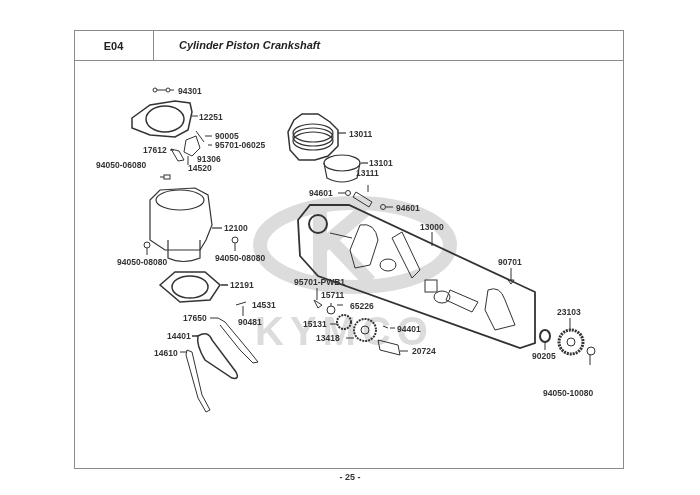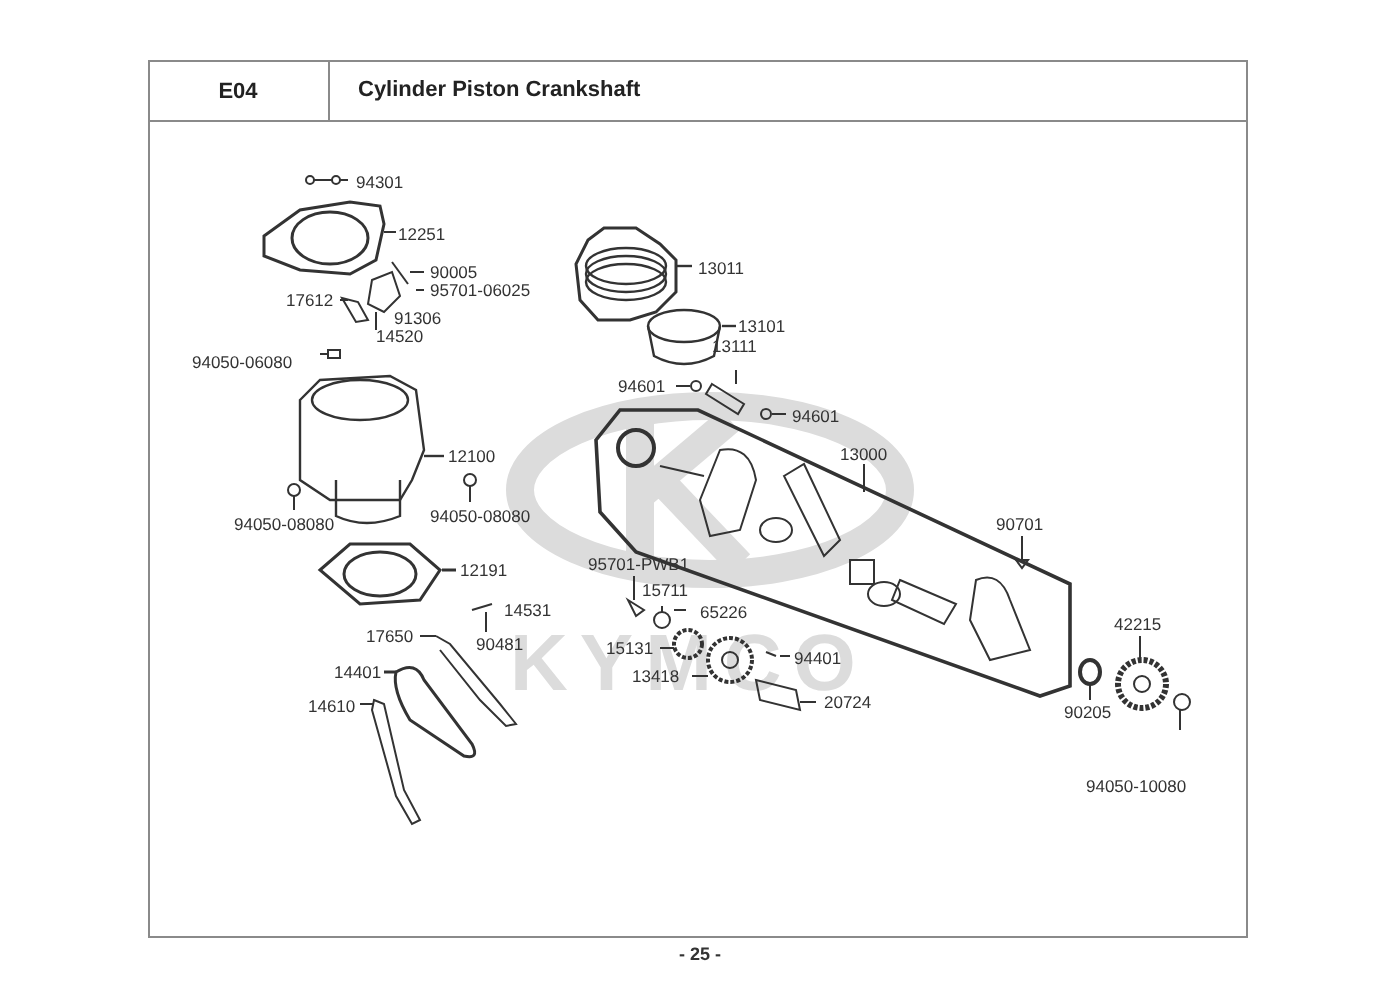--- a/index.html
+++ b/index.html
@@ -1,22 +1,22 @@
 <!DOCTYPE html>
 <html><head>
 <meta charset="utf-8">
 <style>
   html, body { margin: 0; padding: 0; background: #ffffff; }
   body { width: 700px; height: 495px; position: relative; overflow: hidden; font-family: "Liberation Sans", sans-serif; }
   #frame { position: absolute; left: 74px; top: 30px; width: 550px; height: 439px; border: 1.5px solid #8a8a8a; box-sizing: border-box; }
   #hdr-line { position: absolute; left: 74px; top: 60px; width: 550px; height: 0; border-top: 1.5px solid #8a8a8a; }
-  #code-cell { position: absolute; left: 74px; top: 30px; width: 91px; height: 31px; border-right: 1.5px solid #8a8a8a; box-sizing: border-box; display: flex; align-items: center; justify-content: center; font-weight: bold; font-size: 11px; color: #222; }
-  #title { position: absolute; left: 179px; top: 39px; font-weight: bold; font-size: 11px; color: #222; white-space: nowrap; }
+  #code-cell { position: absolute; left: 74px; top: 30px; width: 80px; height: 31px; border-right: 1.5px solid #8a8a8a; box-sizing: border-box; display: flex; align-items: center; justify-content: center; font-weight: bold; font-size: 11px; color: #222; }
+  #title { position: absolute; left: 179px; top: 39px; font-weight: bold; font-size: 11px; color: #222; white-space: nowrap; font-style: italic; }
   #diagram { position: absolute; left: 0; top: 0; width: 700px; height: 495px; }
-  .lbl { position: absolute; font-size: 8.5px; font-weight: normal; color: #333; white-space: nowrap; line-height: 10px; }
+  .lbl { position: absolute; font-size: 8.5px; font-weight: bold; color: #333; white-space: nowrap; line-height: 10px; }
   #page-num { position: absolute; left: 0; width: 700px; top: 472px; text-align: center; font-size: 9px; font-weight: bold; color: #333; }
 </style>
 </head>
 <body>
 
 <div id="frame"></div>
 <div id="hdr-line"></div>
 <div id="code-cell">
     <span>E04</span>
   </div>
@@ -190,21 +190,21 @@
   </g>
 </svg>
 
 <div class="lbl" style="left:178px;top:86px">94301</div>
 <div class="lbl" style="left:199px;top:112px">12251</div>
 <div class="lbl" style="left:215px;top:131px">90005</div>
 <div class="lbl" style="left:215px;top:140px">95701-06025</div>
 <div class="lbl" style="left:143px;top:145px">17612</div>
 <div class="lbl" style="left:197px;top:154px">91306</div>
 <div class="lbl" style="left:188px;top:163px">14520</div>
-<div class="lbl" style="left:96px;top:176px">94050-06080</div>
+<div class="lbl" style="left:96px;top:160px">94050-06080</div>
 <div class="lbl" style="left:224px;top:223px">12100</div>
 <div class="lbl" style="left:117px;top:257px">94050-08080</div>
 <div class="lbl" style="left:215px;top:253px">94050-08080</div>
 <div class="lbl" style="left:230px;top:280px">12191</div>
 <div class="lbl" style="left:252px;top:300px">14531</div>
 <div class="lbl" style="left:183px;top:313px">17650</div>
 <div class="lbl" style="left:238px;top:317px">90481</div>
 <div class="lbl" style="left:167px;top:331px">14401</div>
 <div class="lbl" style="left:154px;top:348px">14610</div>
 <div class="lbl" style="left:349px;top:129px">13011</div>
@@ -214,17 +214,17 @@
 <div class="lbl" style="left:396px;top:203px">94601</div>
 <div class="lbl" style="left:420px;top:222px">13000</div>
 <div class="lbl" style="left:498px;top:257px">90701</div>
 <div class="lbl" style="left:294px;top:277px">95701-PWB1</div>
 <div class="lbl" style="left:321px;top:290px">15711</div>
 <div class="lbl" style="left:350px;top:301px">65226</div>
 <div class="lbl" style="left:303px;top:319px">15131</div>
 <div class="lbl" style="left:397px;top:324px">94401</div>
 <div class="lbl" style="left:316px;top:333px">13418</div>
 <div class="lbl" style="left:412px;top:346px">20724</div>
-<div class="lbl" style="left:557px;top:307px">42215</div>
+<div class="lbl" style="left:557px;top:307px">23103</div>
 <div class="lbl" style="left:532px;top:351px">90205</div>
 <div class="lbl" style="left:543px;top:388px">94050-10080</div>
 
 <div id="page-num">- 25 -</div>
 
 </body></html>

